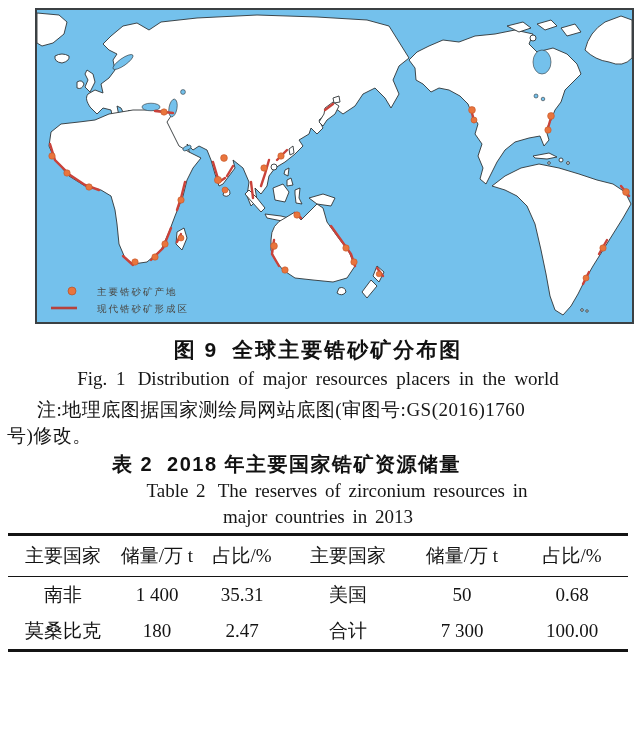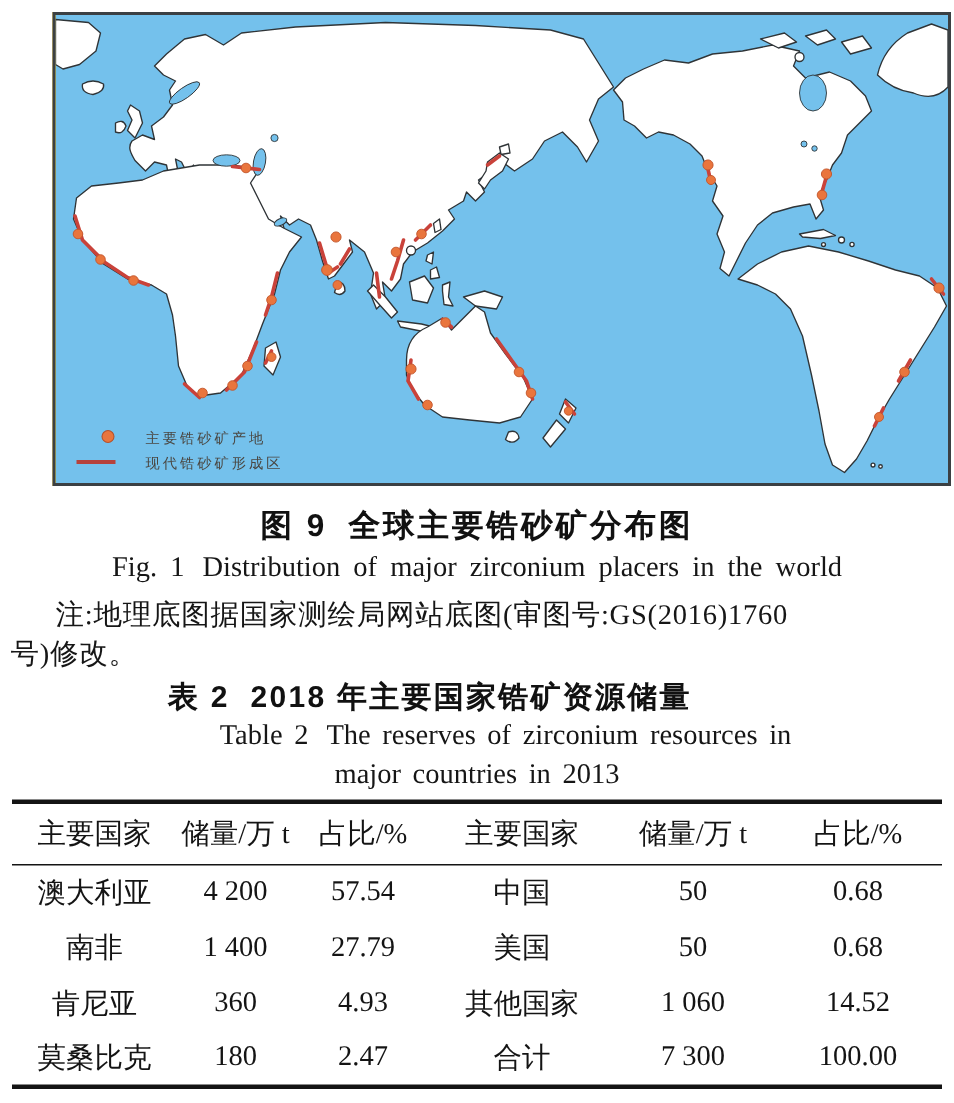--- a/index.html
+++ b/index.html
@@ -189,21 +189,21 @@
     <text x="60" y="302" font-size="9.5" letter-spacing="2" fill="#4a4742" font-family="Liberation Sans, DejaVu Sans, sans-serif">现代锆砂矿形成区</text>
   </g>
 </svg>
 </div>
 
 <div class="cap-zh">
   <span>图 9</span><span class="gap"></span><span>全球主要锆砂矿分布图</span>
 </div>
 
 <div class="cap-en">
-  <span>Fig. 1</span><span class="gap"></span><span>Distribution of major zirconium placers in the world</span>
+  <span>Fig. 1</span><span class="gap"></span><span>Distribution of major resources placers in the world</span>
 </div>
 
 <div class="note note-l1">注:地理底图据国家测绘局网站底图(审图号:GS(2016)1760</div>
 <div class="note note-l2">号)修改。</div>
 
 <div class="cap2-zh">
   <span>表 2</span><span class="gap"></span><span>2018 年主要国家锆矿资源储量</span>
 </div>
 
 <div class="cap2-en cap2-en1">
@@ -225,42 +225,26 @@
       <th>主要国家</th>
       <th>储量/万 t</th>
       <th>占比/%</th>
       <th>主要国家</th>
       <th>储量/万 t</th>
       <th>占比/%</th>
     </tr>
   </thead>
   <tbody>
     <tr>
-      <td>澳大利亚</td>
-      <td>4 200</td>
-      <td>57.54</td>
-      <td>中国</td>
-      <td>50</td>
-      <td>0.68</td>
-    </tr>
-    <tr>
       <td>南非</td>
       <td>1 400</td>
-      <td>27.79</td>
+      <td>35.31</td>
       <td>美国</td>
       <td>50</td>
       <td>0.68</td>
-    </tr>
-    <tr>
-      <td>肯尼亚</td>
-      <td>360</td>
-      <td>4.93</td>
-      <td>其他国家</td>
-      <td>1 060</td>
-      <td>14.52</td>
     </tr>
     <tr>
       <td>莫桑比克</td>
       <td>180</td>
       <td>2.47</td>
       <td>合计</td>
       <td>7 300</td>
       <td>100.00</td>
     </tr>
   </tbody>

